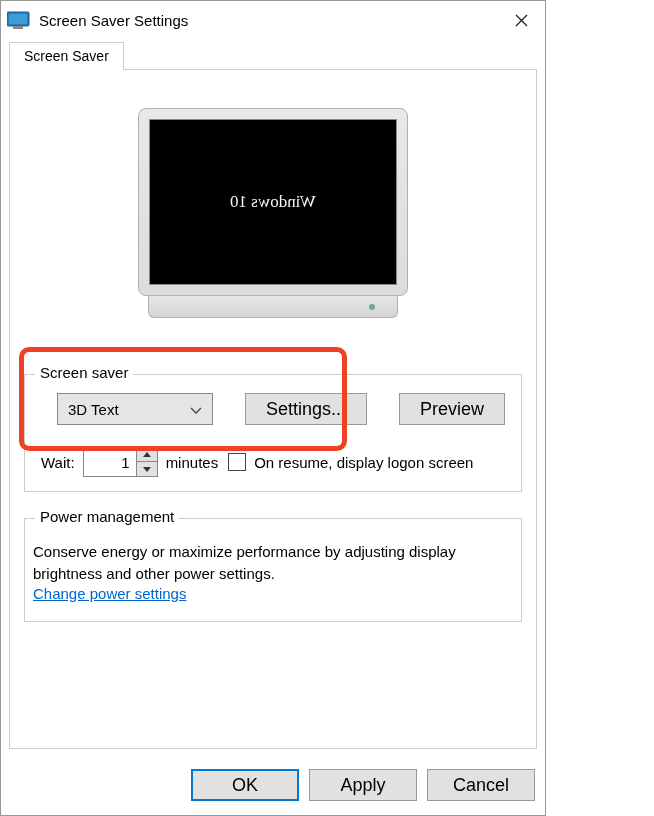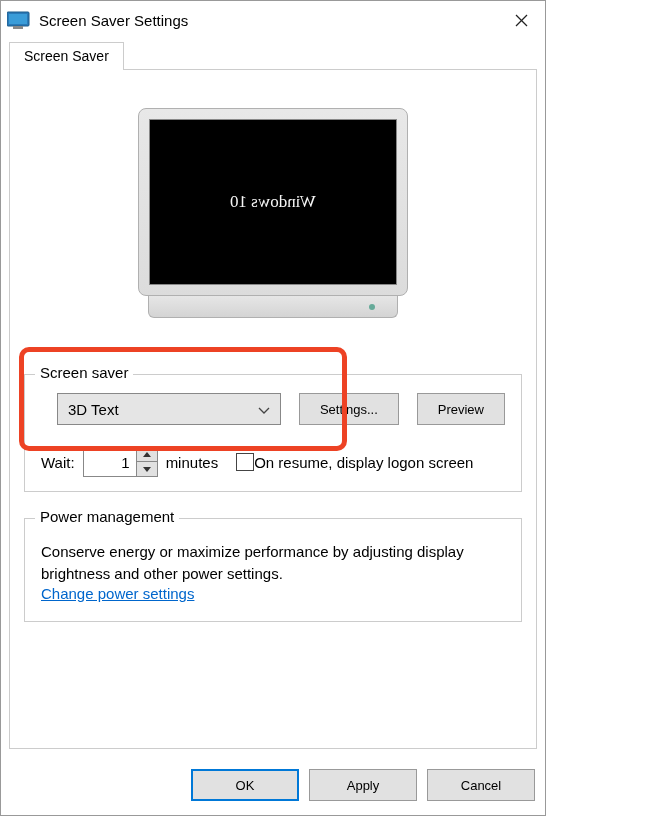--- a/index.html
+++ b/index.html
@@ -20,35 +20,35 @@
     .monitor-frame { width: 100%; height: 188px; background: linear-gradient(#e8e8e8, #dcdcdc); border: 1px solid #b0b0b0; border-radius: 8px; padding: 10px; }
     .monitor-screen { width: 100%; height: 100%; background: #000; border: 1px solid #888; display: flex; align-items: center; justify-content: center; }
     .screen-text { color: #f5f5f5; font-size: 17px; font-family: Georgia, serif; transform: scaleX(-1); }
     .monitor-base { height: 22px; background: linear-gradient(#e6e6e6, #d4d4d4); border: 1px solid #b0b0b0; border-top: none; border-radius: 0 0 6px 6px; margin: 0 10px; position: relative; }
     .monitor-led { position: absolute; right: 22px; top: 8px; width: 6px; height: 6px; background: #6a9; border-radius: 50%; }
     
     .group { border: 1px solid #ccc; padding: 18px 16px 14px; position: relative; margin-top: 38px; }
     .group-label { position: absolute; top: -11px; left: 10px; background: #fff; padding: 0 5px; font-size: 15px; }
     .highlight-box { position: absolute; border: 5px solid #ed4224; border-radius: 10px; top: -28px; left: -6px; width: 328px; height: 104px; pointer-events: none; }
     
-    .dropdown-row { display: flex; align-items: flex-end; gap: 18px; padding-left: 16px; }
+    .dropdown-row { display: flex; align-items: flex-end; gap: 32px; padding-left: 16px; }
     .dropdown { width: 286px; height: 32px; border: 1px solid #888; background: #e5e5e5; display: flex; align-items: center; padding: 0 10px; cursor: pointer; font-size: 15px; position: relative; }
     .dropdown .chevron { position: absolute; right: 10px; }
-    .btn { height: 32px; padding: 0 20px; border: 1px solid #999; background: #e1e1e1; font-size: 13px; cursor: pointer; display: inline-flex; align-items: center; justify-content: center; }
+    .btn { height: 32px; padding: 0 20px; border: 1px solid #999; background: #e1e1e1; font-size: 18px; cursor: pointer; display: inline-flex; align-items: center; justify-content: center; }
     
     .wait-row { display: flex; align-items: center; gap: 8px; margin-top: 22px; font-size: 15px; }
     .spinner { display: flex; border: 1px solid #888; height: 30px; }
     .spinner input { width: 52px; border: none; text-align: right; padding-right: 6px; font-size: 15px; outline: none; }
     .spinner-btns { display: flex; flex-direction: column; border-left: 1px solid #888; }
     .spinner-btn { width: 20px; height: 14px; background: #e1e1e1; display: flex; align-items: center; justify-content: center; cursor: pointer; border: none; }
     .spinner-btn:first-child { border-bottom: 1px solid #888; }
-    .checkbox-wrap { display: flex; align-items: center; margin-left: 10px; }
+    .checkbox-wrap { display: flex; align-items: center; gap: 8px; margin-left: 2px; }
     .checkbox { width: 18px; height: 18px; border: 1px solid #444; background: #fff; cursor: pointer; }
     
-    .group2 { border: 1px solid #ccc; padding: 22px 16px 18px; position: relative; margin-top: 26px; }
+    .group2 { border: 1px solid #ccc; padding: 22px 8px 18px; position: relative; margin-top: 26px; }
     .desc { font-size: 15px; line-height: 1.45; }
     .link { color: #0066cc; text-decoration: underline; cursor: pointer; display: inline-block; font-size: 15px; }
     
     .footer { padding: 12px 10px 14px; display: flex; justify-content: flex-end; gap: 10px; }
     .btn-ok { border: 2px solid #0078d7; background: #e1e1e1; }
     .btn-footer { width: 108px; height: 32px; }
   </style>
 </head>
 <body>
 

